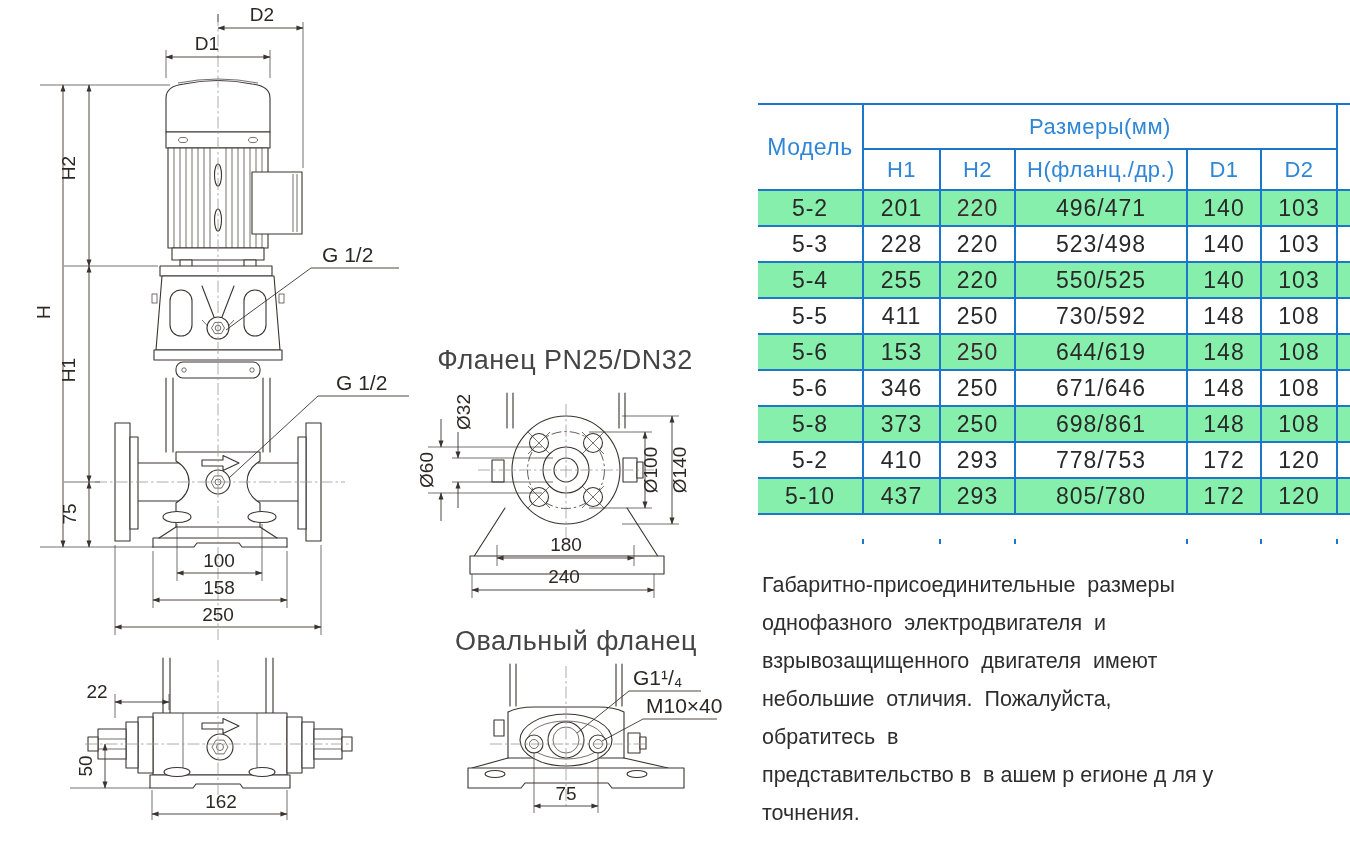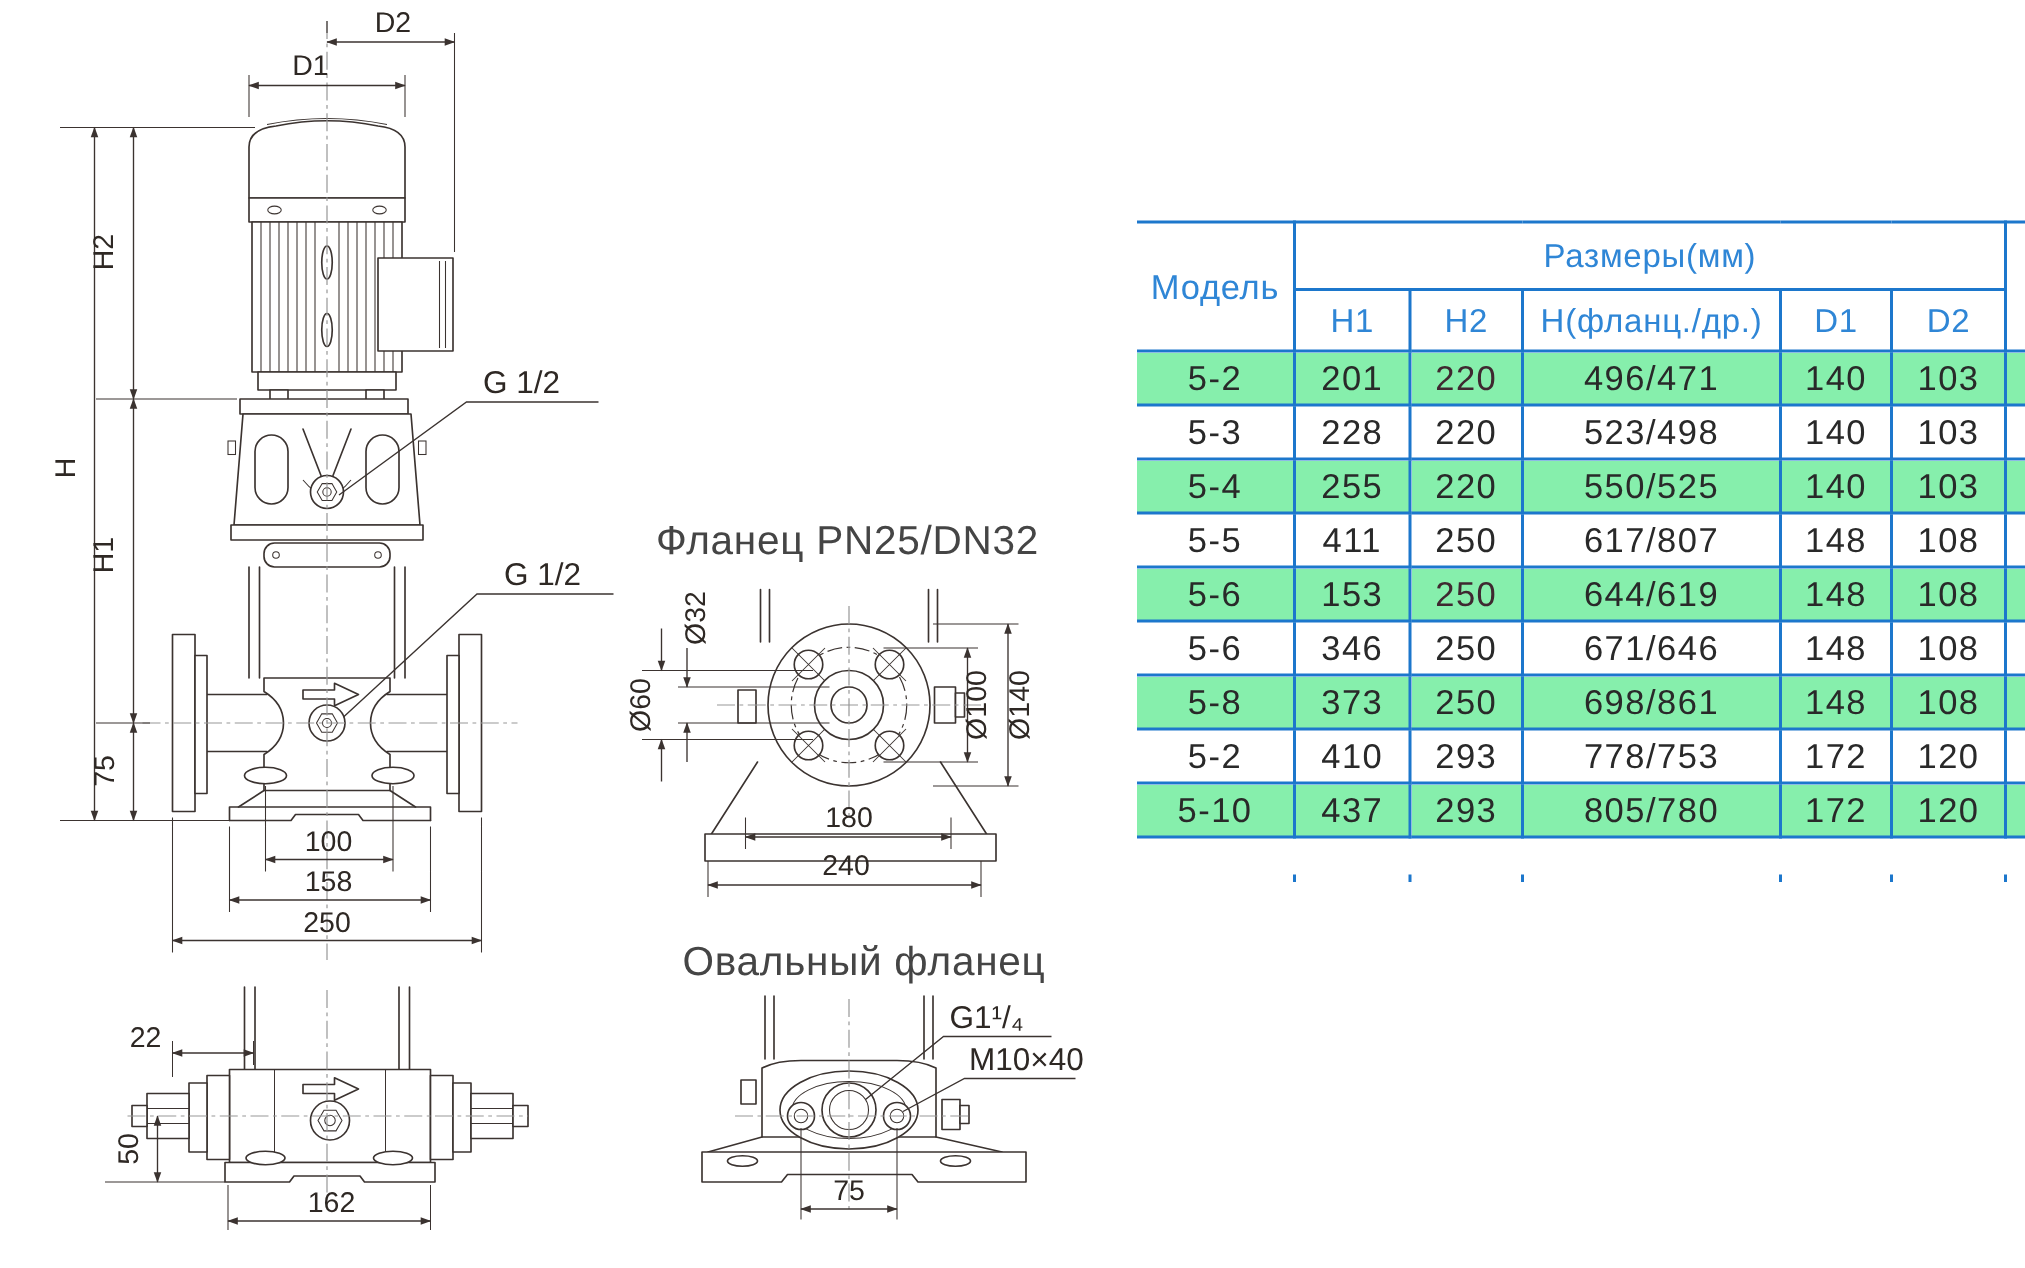--- a/index.html
+++ b/index.html
@@ -9,21 +9,21 @@
   .ln  {fill:none;stroke:#3b3330;stroke-width:1.1;stroke-linecap:round;stroke-linejoin:round;}
   .lnf {fill:#fff;stroke:#3b3330;stroke-width:1.1;stroke-linejoin:round;}
   .thin{fill:none;stroke:#3b3330;stroke-width:0.7;}
   .dimln{fill:none;stroke:#3b3330;stroke-width:0.9;}
   .cl  {fill:none;stroke:#979797;stroke-width:0.8;stroke-dasharray:12 3 2.5 3;}
   .bcirc{fill:none;stroke:#3b3330;stroke-width:0.8;stroke-dasharray:10 3 2.5 3;}
   text.dim  {font-size:19px;font-family:"Liberation Sans",sans-serif;fill:#2e2824;}
   text.lbl  {font-size:21px;font-family:"Liberation Sans",sans-serif;fill:#2e2824;}
   text.title{font-size:27px;font-family:"Liberation Sans",sans-serif;fill:#454545;letter-spacing:0.5px;}
   
-  .tblwrap{position:absolute;left:758px;top:103px;margin-top:44px;}
+  .tblwrap{position:absolute;left:758px;top:103px;}
   table.tbl{border-collapse:collapse;table-layout:fixed;width:592px;}
   .tbl th,.tbl td{border:2px solid #1c77cc;padding:0;text-align:center;vertical-align:middle;
       font-family:"Liberation Sans",sans-serif;overflow:hidden;white-space:nowrap;}
   .tbl tr>*:first-child{border-left:none;}
   .tbl tr>*:last-child{border-right:none;}
   .tbl thead th{color:#2f86d6;font-weight:normal;font-size:22px;letter-spacing:0.5px;background:#fff;}
   .tbl thead tr.r1 th{height:43px;}
   .tbl thead tr.r2 th{height:39px;}
   .tbl th.model{font-size:23px;}
   .tbl tbody td{height:34px;font-size:23px;color:#292929;letter-spacing:1px;}
@@ -323,21 +323,21 @@
           <td>220</td>
             <td>550/525</td>
           <td>140</td>
             <td>103</td>
             <td></td>
         </tr>
         <tr>
           <td>5-5</td>
             <td>411</td>
           <td>250</td>
-            <td>617/807</td>
+            <td>730/592</td>
           <td>148</td>
             <td>108</td>
             <td></td>
         </tr>
         <tr class="shade">
           <td>5-6</td>
             <td>153</td>
           <td class="maroon">250</td>
             <td>644/619</td>
           <td>148</td>
@@ -384,14 +384,21 @@
     </table>
 
     <div class="stub" style="left:104px;"></div>
     <div class="stub" style="left:181px;"></div>
     <div class="stub" style="left:256px;"></div>
     <div class="stub" style="left:428px;"></div>
     <div class="stub" style="left:502px;"></div>
     <div class="stub" style="left:578px;"></div>
   </div>
 
+  <div class="note">Габаритно-присоединительные  размеры
+однофазного  электродвигателя  и
+взрывозащищенного  двигателя  имеют
+небольшие  отличия.  Пожалуйста,
+обратитесь  в
+представительство в  в ашем р егионе д ля у
+точнения.</div>
 
 </div>
 
 </body></html>

